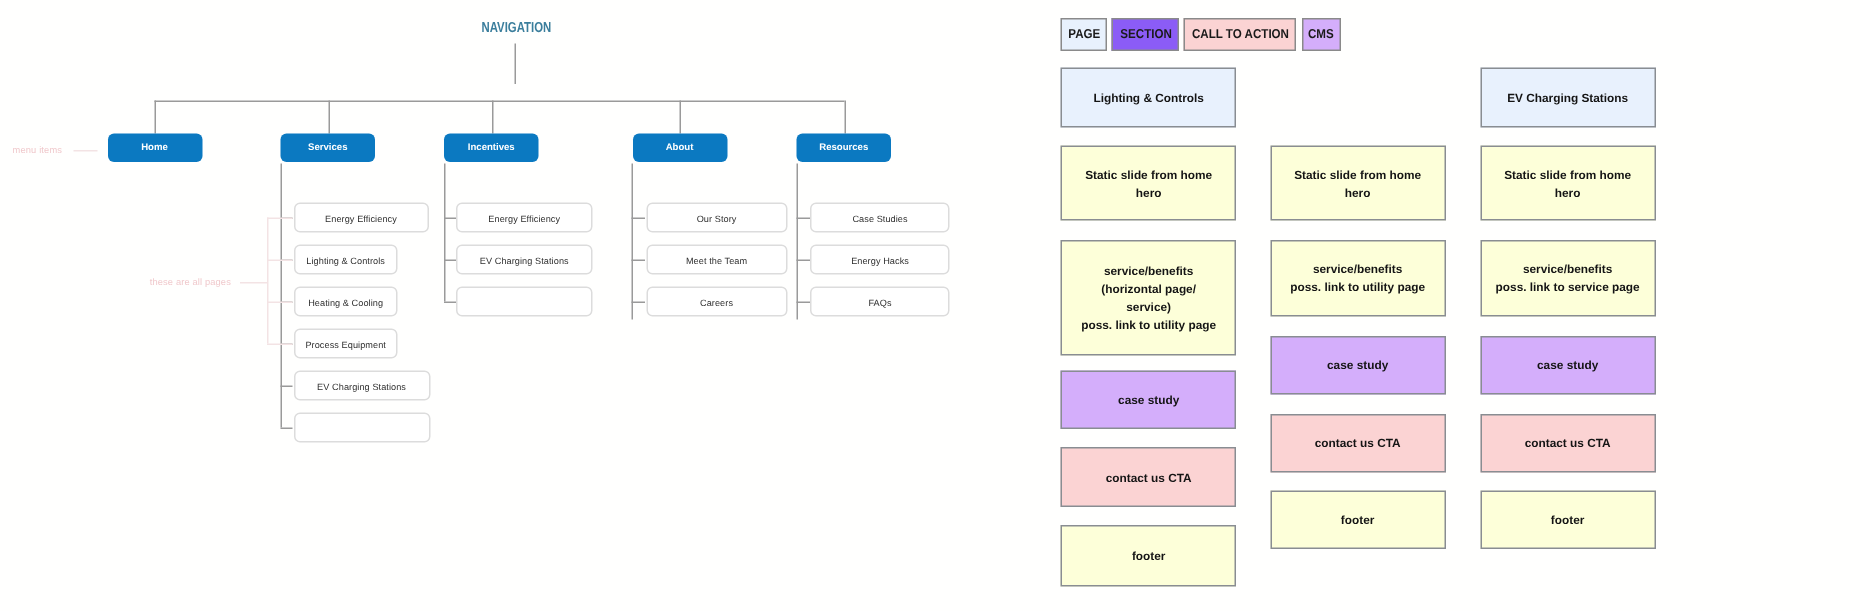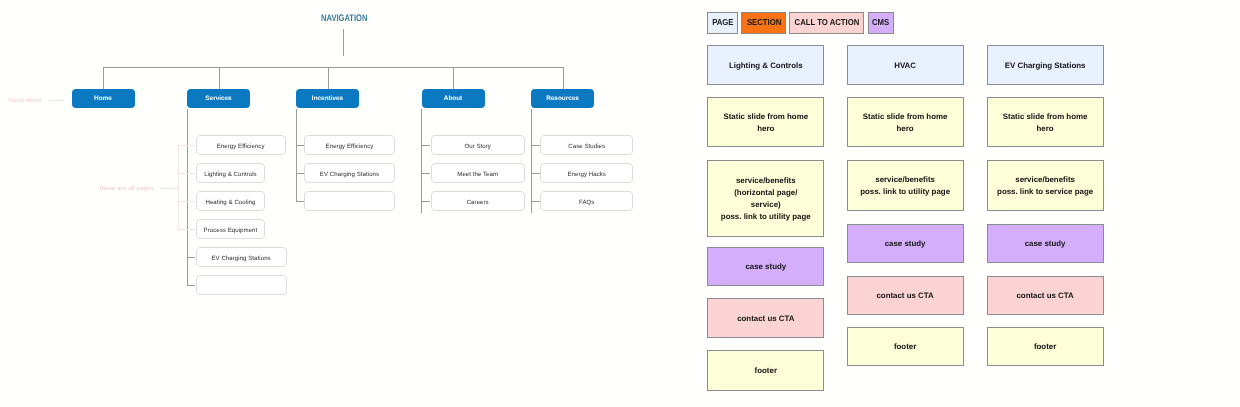--- a/index.html
+++ b/index.html
@@ -90,21 +90,21 @@
     <div class="anno" style="left: 99.8px; top: 184.6px;">these are all pages</div>
     <div class="pline" style="left: 160.3px; top: 187.9px; width: 18.2px; height: 1px;"></div>
     <div class="pline" style="left: 178.3px; top: 144.5px; width: 1px; height: 84px;"></div>
     <div class="pline" style="left: 178.3px; top: 144.5px; width: 17.2px; height: 1px;"></div>
     <div class="pline" style="left: 178.3px; top: 172.5px; width: 17.2px; height: 1px;"></div>
     <div class="pline" style="left: 178.3px; top: 200.5px; width: 17.2px; height: 1px;"></div>
     <div class="pline" style="left: 178.3px; top: 228.5px; width: 17.2px; height: 1px;"></div>
     <div class="badge" style="left: 707.4px; top: 12.3px; width: 28.2px; height: 19.3px; background: rgb(232, 241, 253); align-items: center;">
       <span>PAGE</span>
     </div>
-    <div class="badge" style="left: 741.4px; top: 12.3px; width: 42.7px; height: 19.3px; background: #f97316;">
+    <div class="badge" style="left: 741.4px; top: 12.3px; width: 42.7px; height: 19.3px; background: #8b5cf6;">
       <span>SECTION</span>
     </div>
     <div class="badge" style="left: 789.3px; top: 12.3px; width: 72.8px; height: 19.3px; background: rgb(251, 211, 211);">
       <span>CALL TO ACTION</span>
     </div>
     <div class="badge" style="left: 867.5px; top: 12.3px; width: 24px; height: 19.3px; background: rgb(212, 174, 251);">
       <span>CMS</span>
     </div>
     <div class="card" style="left: 707.2px; top: 45.1px; width: 117.2px; height: 40px; background: rgb(232, 241, 253);">
       <div><span>Lighting &amp; Controls</span></div>
@@ -116,23 +116,20 @@
       <div><span>service/benefits</span><br><span>(horizontal page/</span><br><span>service)</span><br><span>poss. link to utility page</span></div>
     </div>
     <div class="card" style="left: 707.2px; top: 246.6px; width: 117.2px; height: 39px; background: rgb(212, 174, 251);">
       <div><span>case study</span></div>
     </div>
     <div class="card" style="left: 707.2px; top: 297.7px; width: 117.2px; height: 40.4px; background: rgb(251, 211, 211);">
       <div><span>contact us CTA</span></div>
     </div>
     <div class="card" style="left: 707.2px; top: 349.5px; width: 117.2px; height: 41.1px; background: rgb(253, 255, 217);">
       <div><span>footer</span></div>
-    </div>
-    <div class="card" style="left: 846.5px; top: 45.3px; width: 117.2px; height: 39.5px; background: rgb(232, 241, 253);">
-      <div><span>HVAC</span></div>
     </div>
     <div class="card" style="left: 846.5px; top: 96.9px; width: 117.2px; height: 50px; background: rgb(253, 255, 217);">
       <div><span>Static slide from home</span><br><span>hero</span></div>
     </div>
     <div class="card" style="left: 846.5px; top: 159.8px; width: 117.2px; height: 51.1px; background: rgb(253, 255, 217);">
       <div><span>service/benefits</span><br><span>poss. link to utility page</span></div>
     </div>
     <div class="card" style="left: 846.5px; top: 224px; width: 117.2px; height: 38.8px; background: rgb(212, 174, 251);">
       <div><span>case study</span></div>
     </div>

